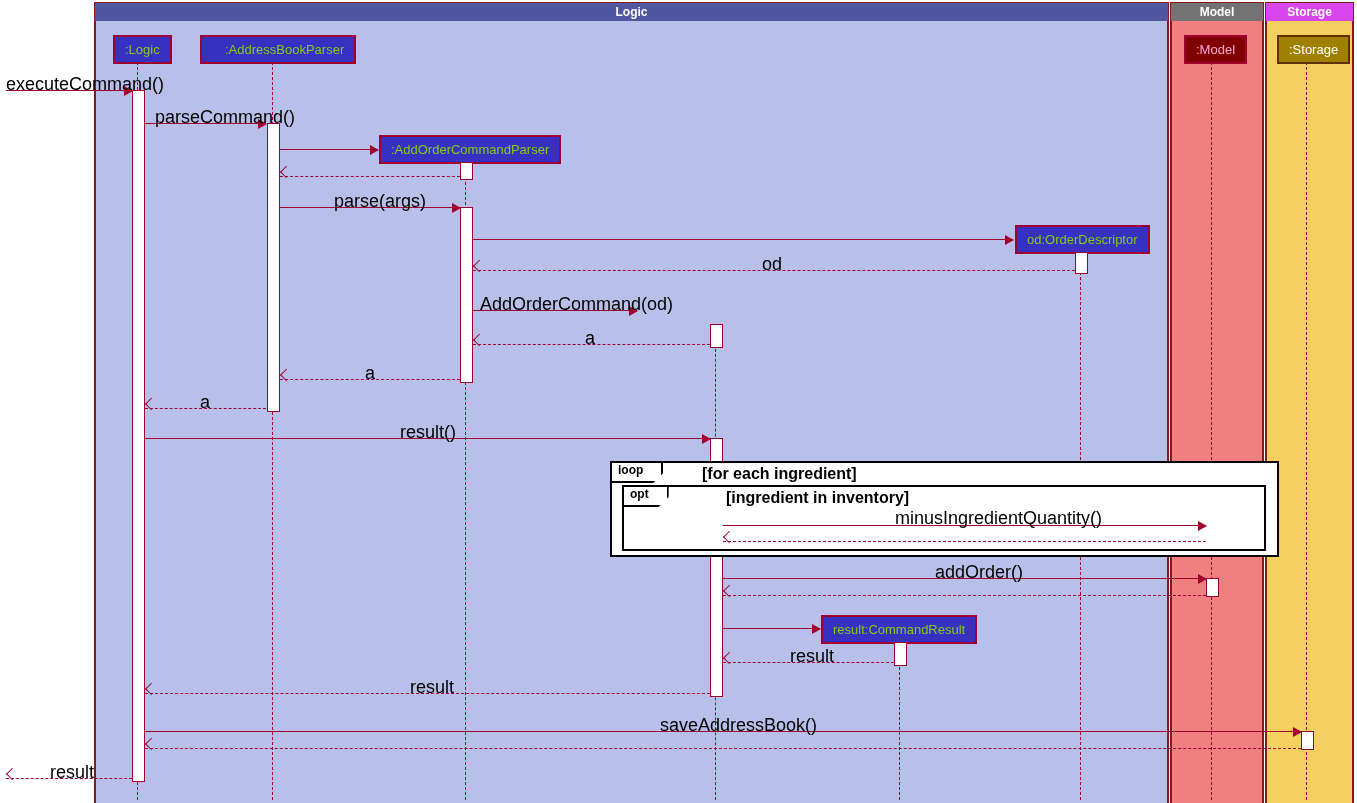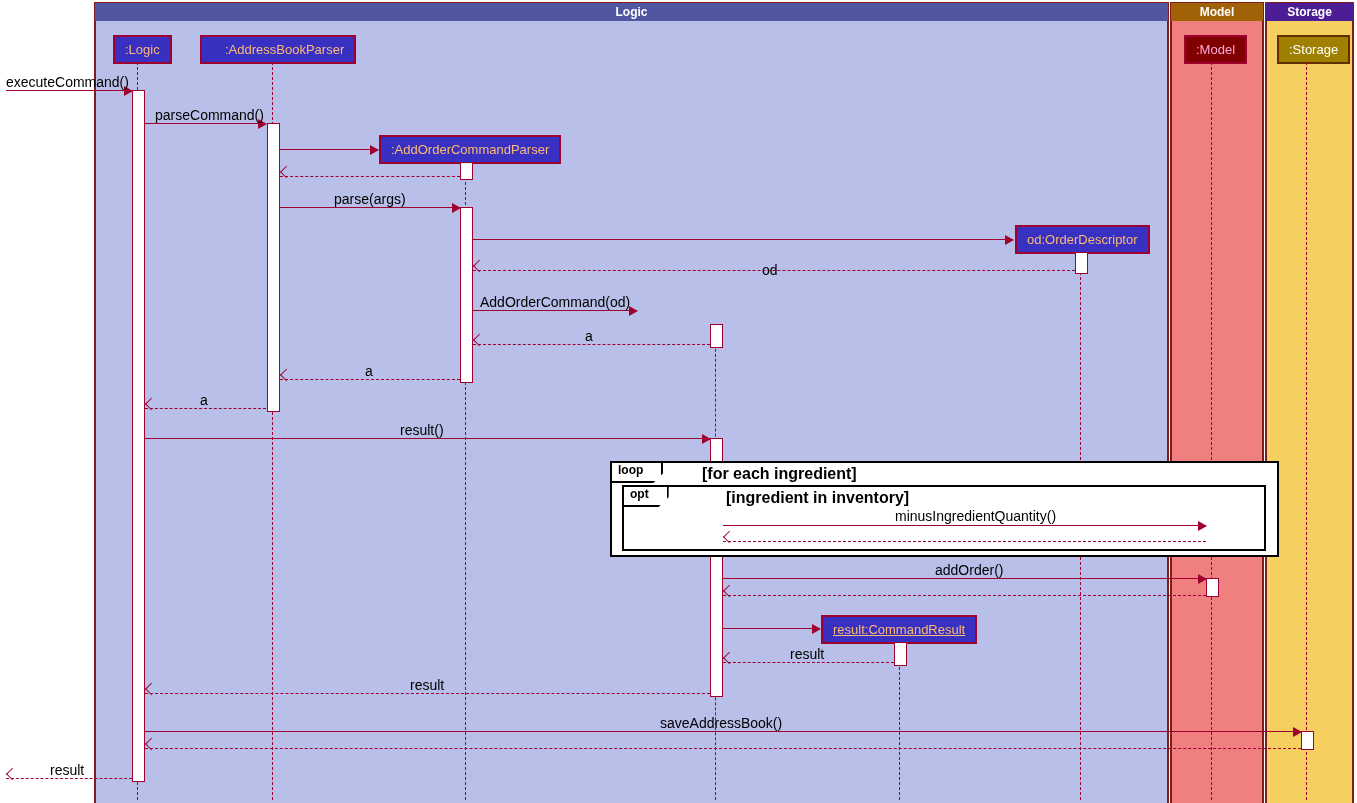--- a/index.html
+++ b/index.html
@@ -26,33 +26,33 @@
     height: 18px;
     text-align: center;
     font-size: 12px;
     font-weight: bold;
     color: #fff;
     line-height: 18px;
   }
   .logic-pkg { background: #b8bfe8; }
   .logic-title { background: #5057a0; }
   .model-pkg { background: #f08080; }
-  .model-title { background: #a16207; }
+  .model-title { background: #737373; }
   .storage-pkg { background: #f5d060; }
-  .storage-title { background: #4c1d95; }
+  .storage-title { background: #d946ef; }
 
   .lifeline-box {
     position: absolute;
     padding: 5px 10px;
     font-size: 13px;
     text-align: center;
     border: 2px solid;
     white-space: nowrap;
   }
-  .lb-logic { background: #3830c0; color: #fdba74; border-color: #a00030; }
+  .lb-logic { background: #3830c0; color: #84cc16; border-color: #a00030; }
   .lb-model { background: #800000; color: #f9a8d4; border-color: #a00030; }
   .lb-storage { background: #a08000; color: #fff; border-color: #603000; }
 
   .dash-line {
     position: absolute;
     border-left: 1.5px dashed #a00030;
     width: 0;
   }
   .activation {
     position: absolute;
@@ -83,21 +83,21 @@
     position: absolute;
     left: 0; top: -5px;
     width: 8px; height: 8px;
     border-top: 1.2px solid #a00030;
     border-left: 1.2px solid #a00030;
     transform: rotate(-45deg);
     transform-origin: top left;
   }
   .label {
     position: absolute;
-    font-size: 14px;
+    font-size: 18px;
     background: transparent;
     white-space: nowrap;
   }
   .frame {
     position: absolute;
     border: 2px solid #000;
     background: #fff;
   }
   .frame-tag {
     position: absolute;
@@ -129,21 +129,21 @@
     <div class="pkg-title model-title">Model</div>
   </div>
   <div class="pkg storage-pkg" style="left:1265px; top:2px; width:85px; height:799px;">
     <div class="pkg-title storage-title">Storage</div>
   </div>
 
   <div class="lifeline-box lb-logic" style="left:113px; top:35px;">:Logic</div>
   <div class="lifeline-box lb-logic" style="left:200px; top:35px;padding-left:23px;">:AddressBookParser</div>
   <div class="lifeline-box lb-logic" style="left:379px; top:135px;">:AddOrderCommandParser</div>
   <div class="lifeline-box lb-logic" style="left:1015px; top:225px;">od:OrderDescriptor</div>
-  <div class="lifeline-box lb-logic" style="left:821px; top:615px;text-decoration:underline;">result:CommandResult</div>
+  <div class="lifeline-box lb-logic" style="left:821px; top:615px;">result:CommandResult</div>
   <div class="lifeline-box lb-model" style="left:1184px; top:35px;">:Model</div>
   <div class="lifeline-box lb-storage" style="left:1277px; top:35px;">:Storage</div>
 
   <div class="dash-line" style="left:137px; top:62px; height:738px;"></div>
   <div class="dash-line" style="left:272px; top:62px; height:738px;"></div>
   <div class="dash-line" style="left:465px; top:162px; height:638px;"></div>
   <div class="dash-line" style="left:1080px; top:252px; height:548px;"></div>
   <div class="dash-line" style="left:715px; top:324px; height:476px;"></div>
   <div class="dash-line" style="left:899px; top:642px; height:158px;"></div>
   <div class="dash-line" style="left:1211px; top:62px; height:738px;"></div>
@@ -168,21 +168,21 @@
   <div class="label" style="left:155px; top:107px;">parseCommand()</div>
 
   <div class="msg-line arrow-r" style="left:280px; top:149px; width:98px;"></div>
   <div class="msg-dash open-l" style="left:280px; top:176px; width:180px;"></div>
 
   <div class="msg-line arrow-r" style="left:280px; top:207px; width:180px;"></div>
   <div class="label" style="left:334px; top:191px;">parse(args)</div>
 
   <div class="msg-line arrow-r" style="left:473px; top:239px; width:540px;"></div>
   <div class="msg-dash open-l" style="left:473px; top:270px; width:602px;"></div>
-  <div class="label" style="left:762px; top:254px;margin-top:8px;">od</div>
+  <div class="label" style="left:762px; top:254px;">od</div>
 
   <div class="msg-line arrow-r" style="left:473px; top:310px; width:164px;"></div>
   <div class="label" style="left:480px; top:294px;">AddOrderCommand(od)</div>
   <div class="msg-dash open-l" style="left:473px; top:344px; width:237px;"></div>
   <div class="label" style="left:585px; top:328px;">a</div>
 
   <div class="msg-dash open-l" style="left:280px; top:379px; width:180px;"></div>
   <div class="label" style="left:365px; top:363px;">a</div>
 
   <div class="msg-dash open-l" style="left:145px; top:408px; width:121px;"></div>

